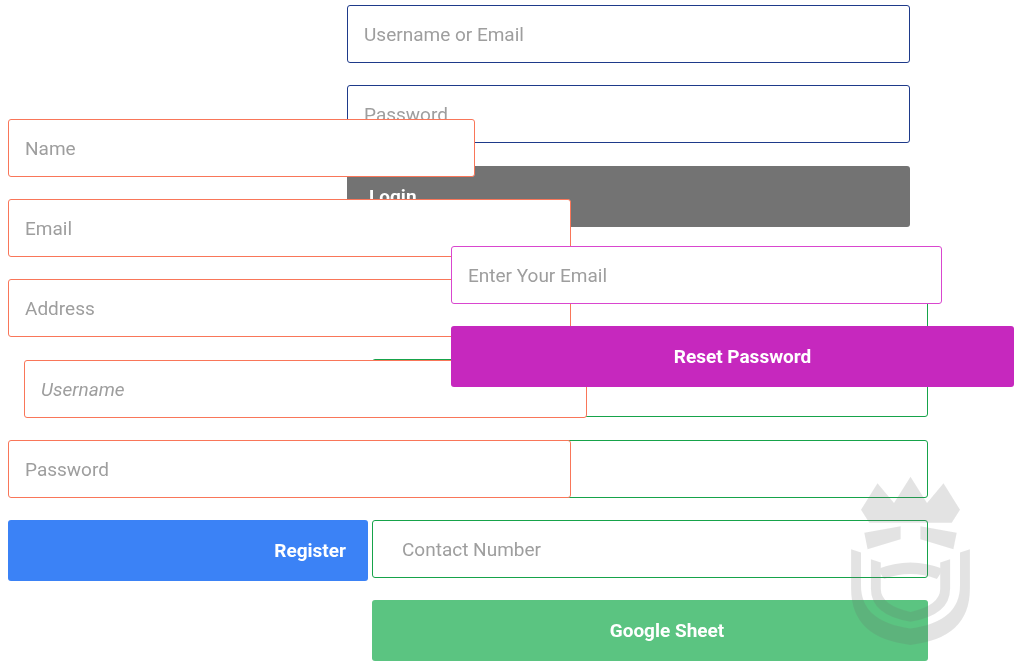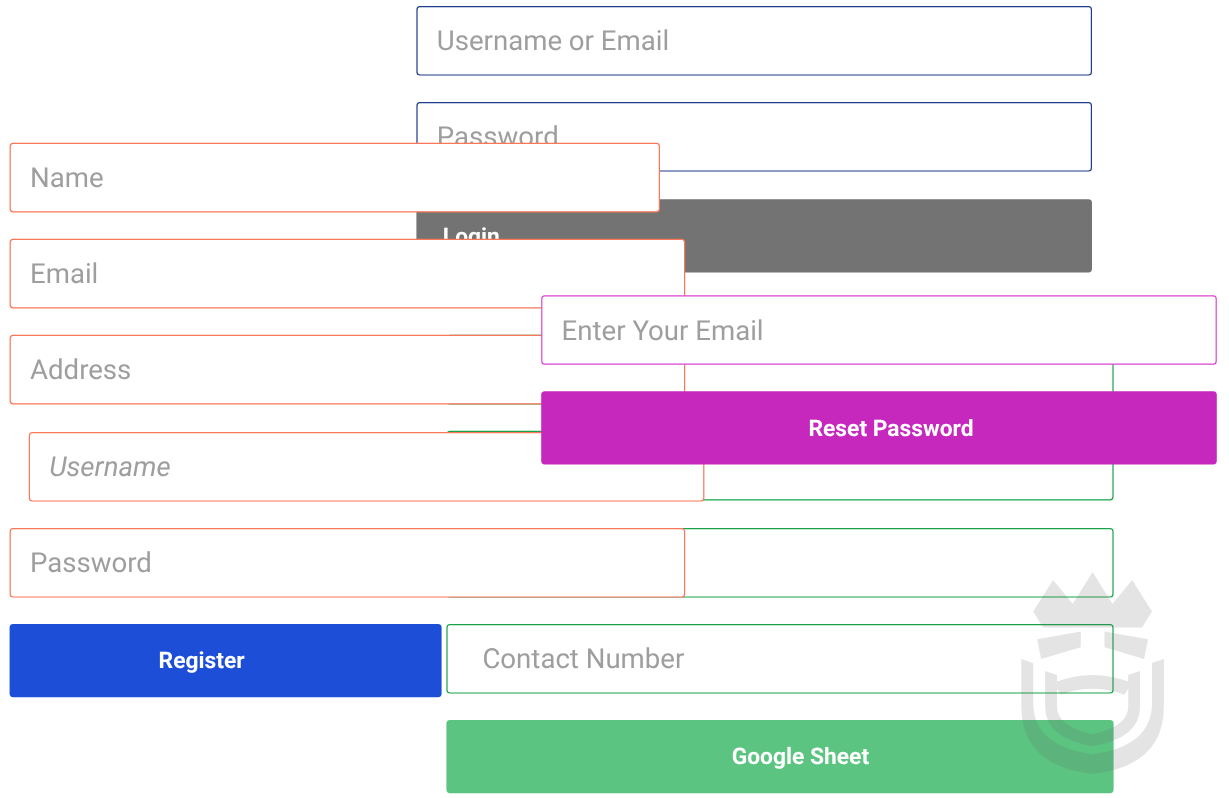--- a/index.html
+++ b/index.html
@@ -5,21 +5,21 @@
   * { box-sizing: border-box; margin: 0; padding: 0; }
   html, body { width: 1024px; height: 665px; background: #fff; font-family: -apple-system, "Segoe UI", Roboto, Arial, sans-serif; overflow: hidden; }
   .stage { position: relative; width: 1024px; height: 665px; }
 
   .field {
     position: absolute;
     background: #fff;
     padding: 0 16px;
     display: flex;
     align-items: center;
-    font-size: 23px;
+    font-size: 19px;
     color: #9e9e9e;
     border-radius: 3px;
   }
   .btn {
     position: absolute;
     display: flex;
     align-items: center;
     justify-content: center;
     font-size: 19px;
     font-weight: 700;
@@ -27,21 +27,21 @@
     border-radius: 3px;
     cursor: pointer;
   }
 
   
   .login-field { border: 1px solid #1e3a8a; }
   .login-btn { background: #737373; justify-content: flex-start; padding-left: 22px; }
 
   
   .reg-field { border: 1px solid #f97659; }
-  .reg-btn { background: #1d4ed8; justify-content: center; padding-right: 40px; }
+  .reg-btn { background: #3b82f6; justify-content: flex-end; padding-right: 22px; }
 
   
   .guest-field { border: 1px solid #16a34a; padding-left: 29px; }
   .guest-btn { background: #5bc481; padding-left: 34px; }
 
   
   .reset-field { border: 1px solid #d946cf; }
   .reset-btn { background: #c628be; }
 
   
@@ -72,40 +72,40 @@
   <div class="field guest-field" style="left:372px; top:440px; width:556px; height:58px;">
     <span>No of Guests</span>
   </div>
   <div class="field guest-field" style="left:372px; top:520px; width:556px; height:58px;">
     <span>Contact Number</span>
   </div>
   <div class="btn guest-btn" style="left:372px; top:600px; width:556px; height:61px;">
     <span>Google Sheet</span>
   </div>
 
-  <div class="field reg-field" style="left:8px; top:119px; width:542px; height:58px;">
+  <div class="field reg-field" style="left:8px; top:119px; width:467px; height:58px;">
     <span>Name</span>
   </div>
   <div class="field reg-field" style="left:8px; top:199px; width:563px; height:58px;">
     <span>Email</span>
   </div>
   <div class="field reg-field" style="left:8px; top:279px; width:563px; height:58px;">
     <span>Address</span>
   </div>
   <div class="field reg-field" style="left:24px; top:360px; width:563px; height:58px;font-style:italic;">
     <span>Username</span>
   </div>
   <div class="field reg-field" style="left:8px; top:440px; width:563px; height:58px;">
     <span>Password</span>
   </div>
   <div class="btn reg-btn" style="left:8px; top:520px; width:360px; height:61px;">
     <span>Register</span>
   </div>
 
-  <div class="field reset-field" style="left:451px; top:246px; width:563px; height:58px;">
+  <div class="field reset-field" style="left:451px; top:246px; width:491px; height:58px;">
     <span>Enter Your Email</span>
   </div>
   <div class="btn reset-btn" style="left:451px; top:326px; width:563px; height:61px;padding-left:20px;">
     <span>Reset Password</span>
   </div>
 
   <div class="logo" style="left:828px; top:465px;">
     <svg viewBox="0 0 100 110">
       <g fill="#6b6b6b">
 

